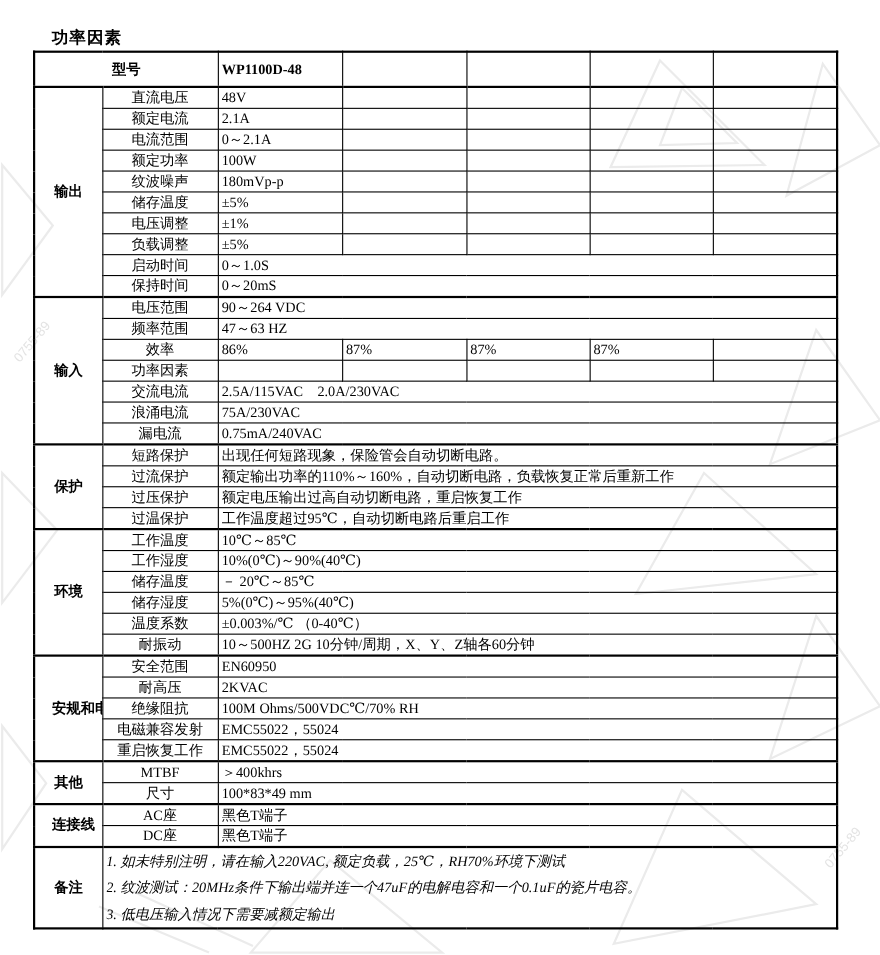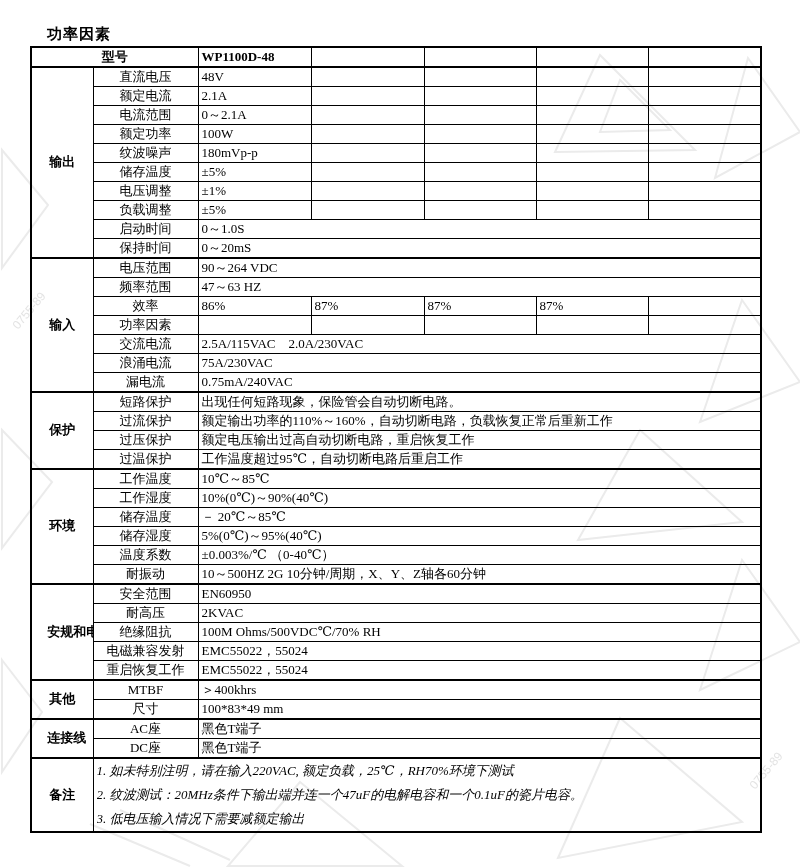--- a/index.html
+++ b/index.html
@@ -16,21 +16,21 @@
   table.spec-table {
     position:absolute; left:30px; top:46px; z-index:1;
     width:730px; border-collapse:collapse; table-layout:fixed;
     border:2px solid #000; background:transparent;
   }
   .spec-table td {
     border:1px solid #000; height:17px; font-size:13px;
     padding:0 3px; white-space:nowrap; overflow:hidden;
     vertical-align:middle; background:transparent;
   }
-  .spec-table tr.header-row td { height:20px; }
+  .spec-table tr.header-row td { height:32px; }
   .spec-table tr.group-start td { border-top:2px solid #000; }
   .model-label { text-align:center; font-weight:bold; font-size:15px; }
   .model-value { text-align:left; font-weight:bold; font-size:14px; }
   .group-cell { text-align:center; font-weight:bold; font-size:15px; white-space:normal; }
   .gwrap { display:inline-block; max-width:2.3em; line-height:1.3; text-align:center; }
   .param { text-align:center; }
   .val { text-align:left; }
   .spanval { }
   .remarks-cell { height:100px; vertical-align:top; white-space:normal; padding:4px 6px 0 6px;font-style:italic; }
   .remark-line { font-size:13px; line-height:24px; white-space:nowrap; overflow:hidden; }

